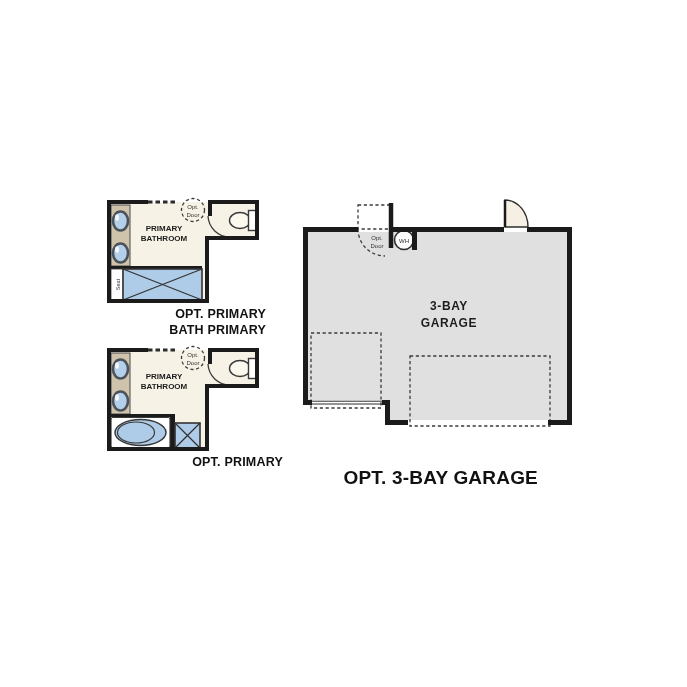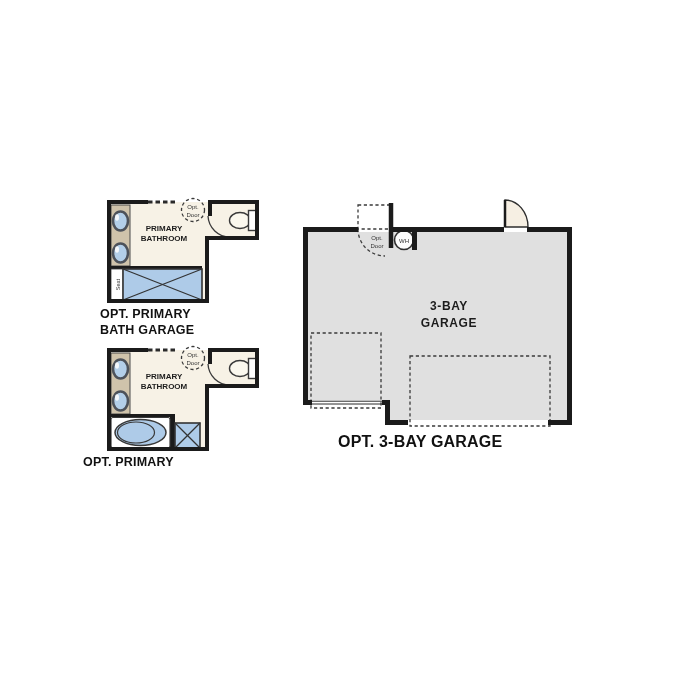--- a/index.html
+++ b/index.html
@@ -3,25 +3,25 @@
 <meta charset="utf-8">
 <style>
   html,body { margin:0; padding:0; }
   body {
     width:687px; height:687px; position:relative; overflow:hidden;
     background:#ffffff;
     font-family:"Liberation Sans", sans-serif;
   }
   .plan { position:absolute; overflow:visible; }
   .caption {
-    position:absolute; text-align:left; color:#111;
+    position:absolute; text-align:right; color:#111;
     font-weight:bold; font-size:12.5px; line-height:15.5px;
     letter-spacing:0.2px; white-space:nowrap;
   }
-  .caption.garage { font-size:16px; }
+  .caption.garage { font-size:19px;margin-top:36px; }
   svg text { font-family:"Liberation Sans", sans-serif; fill:#1c1c1c; }
   .wall       { stroke:#1b1b1b; fill:none; }
   .wall-4     { stroke-width:4; }
   .wall-5     { stroke-width:5; }
   .dashline   { stroke:#2a2a2a; stroke-width:3.2; stroke-dasharray:4.5 3; fill:none; }
   .thindash   { stroke:#3a3a3a; stroke-width:1.3; stroke-dasharray:3.2 2.6; fill:none; }
   .fixture    { stroke:#3a3a3a; stroke-width:1.4; }
   .roomtext   { font-weight:bold; font-size:8px; text-anchor:middle; }
   .bigtext    { font-weight:bold; font-size:12px; letter-spacing:0.6px; text-anchor:middle; }
   .tinytext   { font-size:6px; text-anchor:middle; fill:#333; }
@@ -80,21 +80,21 @@
     <circle class="thindash" cx="86" cy="10" r="11.5"></circle>
     <text class="tinytext" x="86" y="9">Opt.</text>
     <text class="tinytext" x="86" y="16.5">Door</text>
   </g>
 
   <text class="roomtext" x="57" y="31">PRIMARY</text>
   <text class="roomtext" x="57" y="41">BATHROOM</text>
 </svg>
 <div class="caption" style="left:100px; top:307px; width:166px;">
   <div>OPT. PRIMARY</div>
-  <div>BATH GARAGE</div>
+  <div>BATH PRIMARY</div>
 </div>
 
 <svg class="plan" style="left:107px; top:348px;" width="152" height="103" viewBox="0 0 152 103">
   <path d="M2,2 H150 V40 H98 V101 H2 Z" fill="#f7f2e6"></path>
   <rect x="4" y="5" width="19" height="61" fill="#cfc3ab" stroke="#4a4a4a" stroke-width="1"></rect>
   <g>
     <ellipse cx="13.5" cy="21" rx="7.5" ry="9.5" fill="#b3cfe9" stroke="#4d525a" stroke-width="2.6"></ellipse>
     <ellipse cx="10" cy="17.5" rx="2" ry="3.2" fill="#ffffff" opacity="0.85"></ellipse>
   </g>
   <g>

